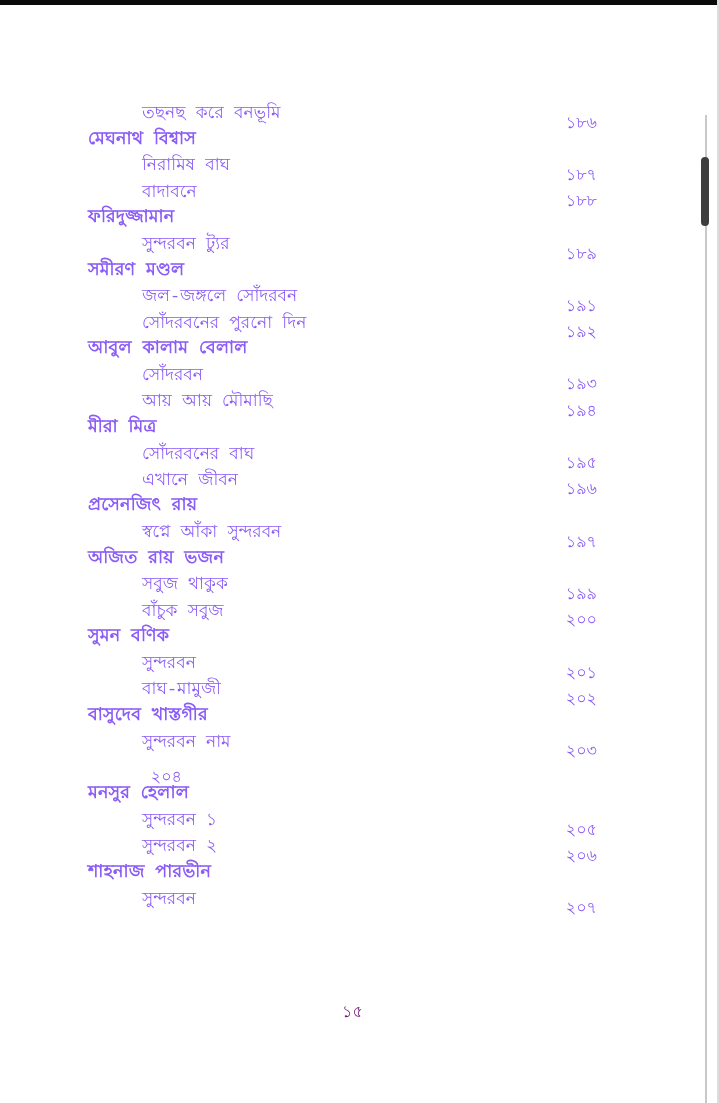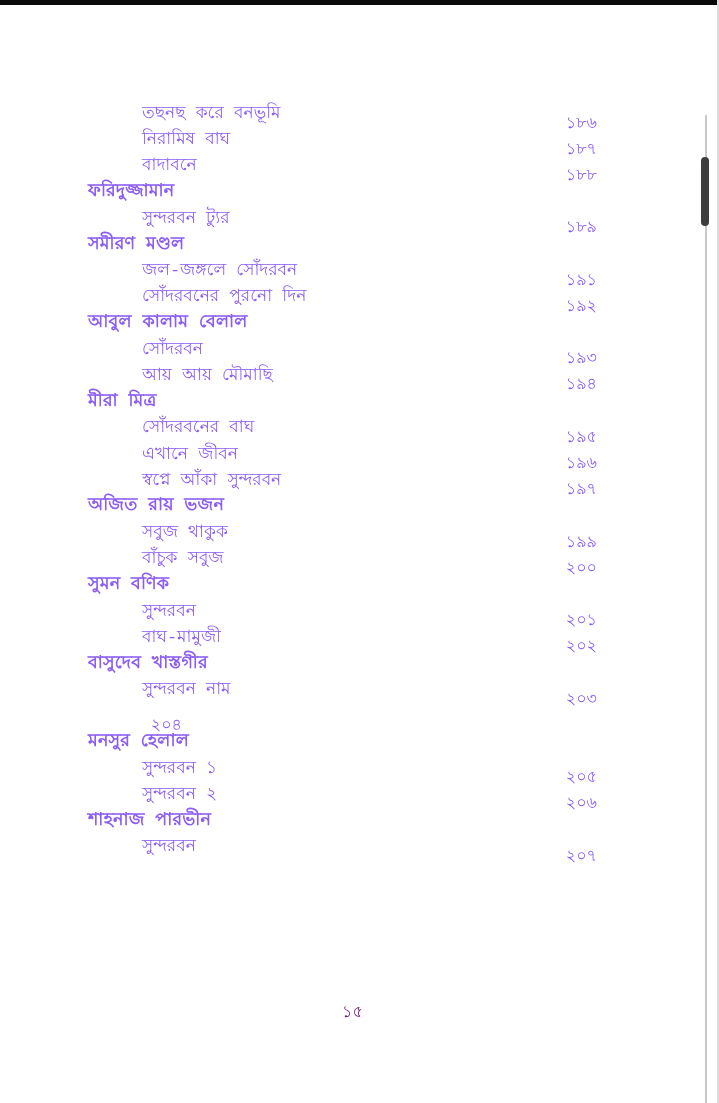--- a/index.html
+++ b/index.html
@@ -69,20 +69,21 @@
 </head>
 <body style="background: rgb(255, 255, 255);">
 
 <div class="topbar" style="background: rgb(10, 10, 10);"></div>
 
 <main class="toc" style="color: #8b5cf6; font-family: Liberation Mono, monospace;">
     <div class="row work">
       <span>তছনছ করে বনভূমি</span>
       <span class="pagenum">১৮৬</span>
     </div>
+    <div class="row author">মেঘনাথ বিশ্বাস</div>
     <div class="row work">
       <span>নিরামিষ বাঘ</span>
       <span class="pagenum">১৮৭</span>
     </div>
     <div class="row work">
       <span>বাদাবনে</span>
       <span class="pagenum">১৮৮</span>
     </div>
     <div class="row author">ফরিদুজ্জামান</div>
     <div class="row work">
@@ -109,20 +110,21 @@
     </div>
     <div class="row author">মীরা মিত্র</div>
     <div class="row work">
       <span>সোঁদরবনের বাঘ</span>
       <span class="pagenum">১৯৫</span>
     </div>
     <div class="row work">
       <span>এখানে জীবন</span>
       <span class="pagenum">১৯৬</span>
     </div>
+    <div class="row author">প্রসেনজিৎ রায়</div>
     <div class="row work">
       <span>স্বপ্নে আঁকা সুন্দরবন</span>
       <span class="pagenum">১৯৭</span>
     </div>
     <div class="row author">অজিত রায় ভজন</div>
     <div class="row work">
       <span>সবুজ থাকুক</span>
       <span class="pagenum">১৯৯</span>
     </div>
     <div class="row work">

